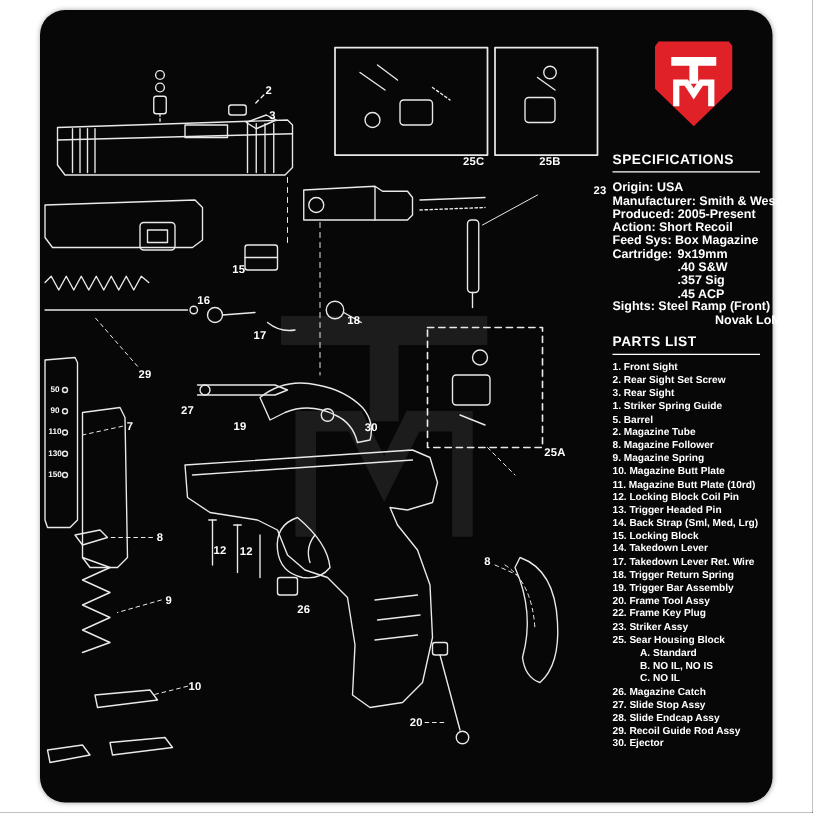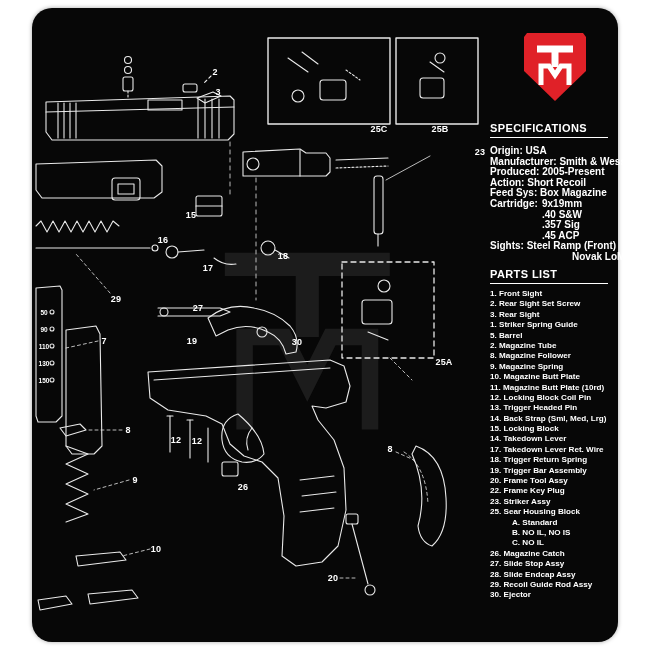--- a/index.html
+++ b/index.html
@@ -209,21 +209,21 @@
 </div>
 
 <div class="overlay" id="callouts">
     <div class="callout" style="left: 215px; top: 72px;">2</div>
     <div class="callout" style="left: 218px; top: 92px;">3</div>
     <div class="callout" style="left: 437px; top: 152px; margin-left: 43px;">23</div>
     <div class="callout" style="left: 379px; top: 129px;">25C</div>
     <div class="callout" style="left: 440px; top: 129px;">25B</div>
     <div class="callout" style="left: 444px; top: 362px;">25A</div>
     <div class="callout" style="left: 116px; top: 299px;">29</div>
-    <div class="callout" style="left: 150px; top: 308px; margin-left: 48px;">27</div>
+    <div class="callout" style="left: 150px; top: 328px;">27</div>
     <div class="callout" style="left: 104px; top: 341px;">7</div>
     <div class="callout" style="left: 191px; top: 215px;">15</div>
     <div class="callout" style="left: 163px; top: 240px;">16</div>
     <div class="callout" style="left: 208px; top: 268px;">17</div>
     <div class="callout" style="left: 283px; top: 256px;">18</div>
     <div class="callout" style="left: 192px; top: 341px;">19</div>
     <div class="callout" style="left: 297px; top: 342px;">30</div>
     <div class="callout" style="left: 128px; top: 430px;">8</div>
     <div class="callout" style="left: 176px; top: 440px;">12</div>
     <div class="callout" style="left: 197px; top: 441px;">12</div>

